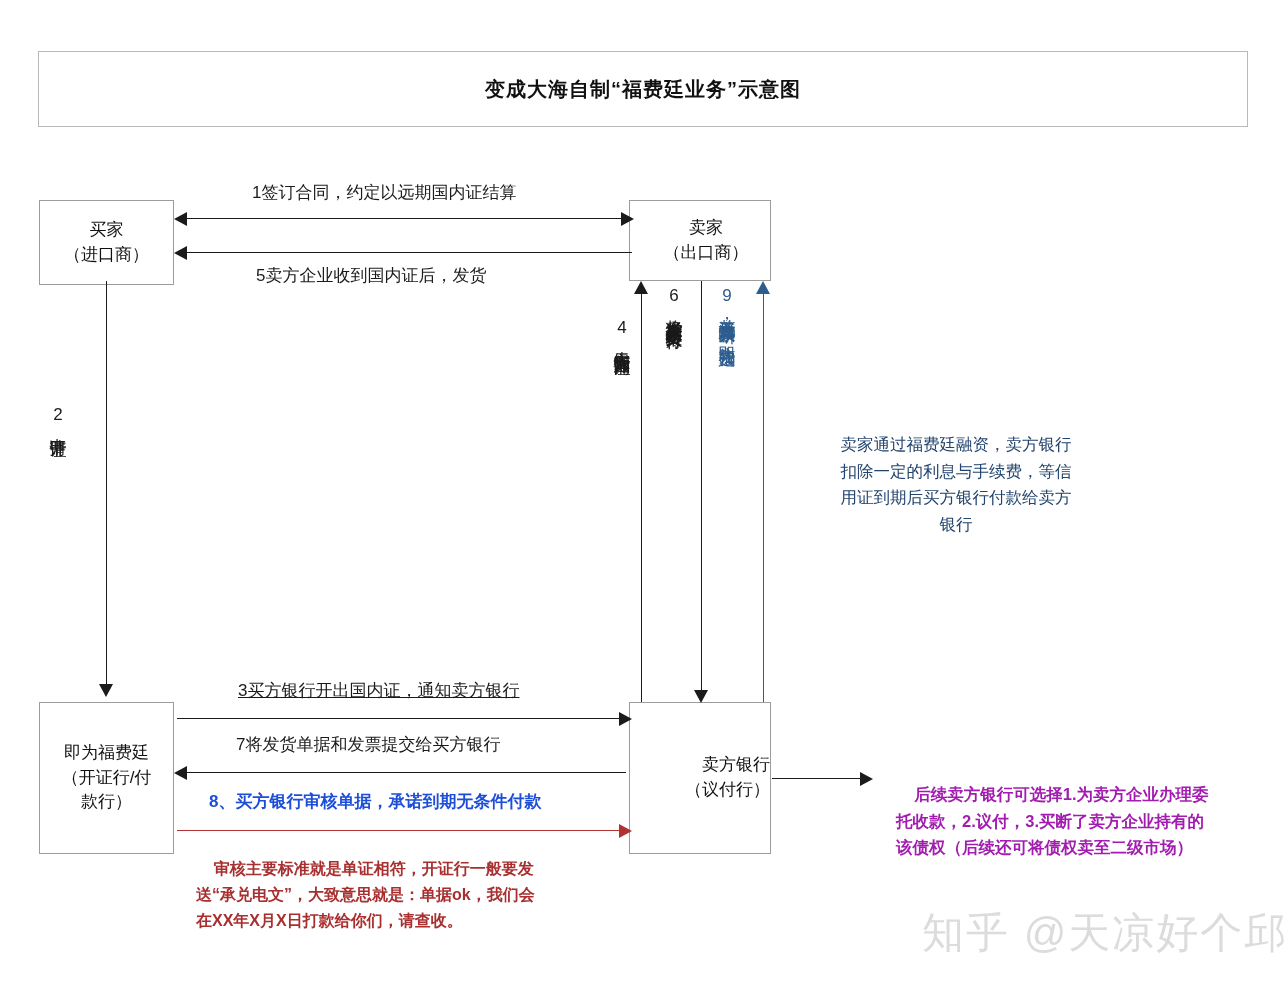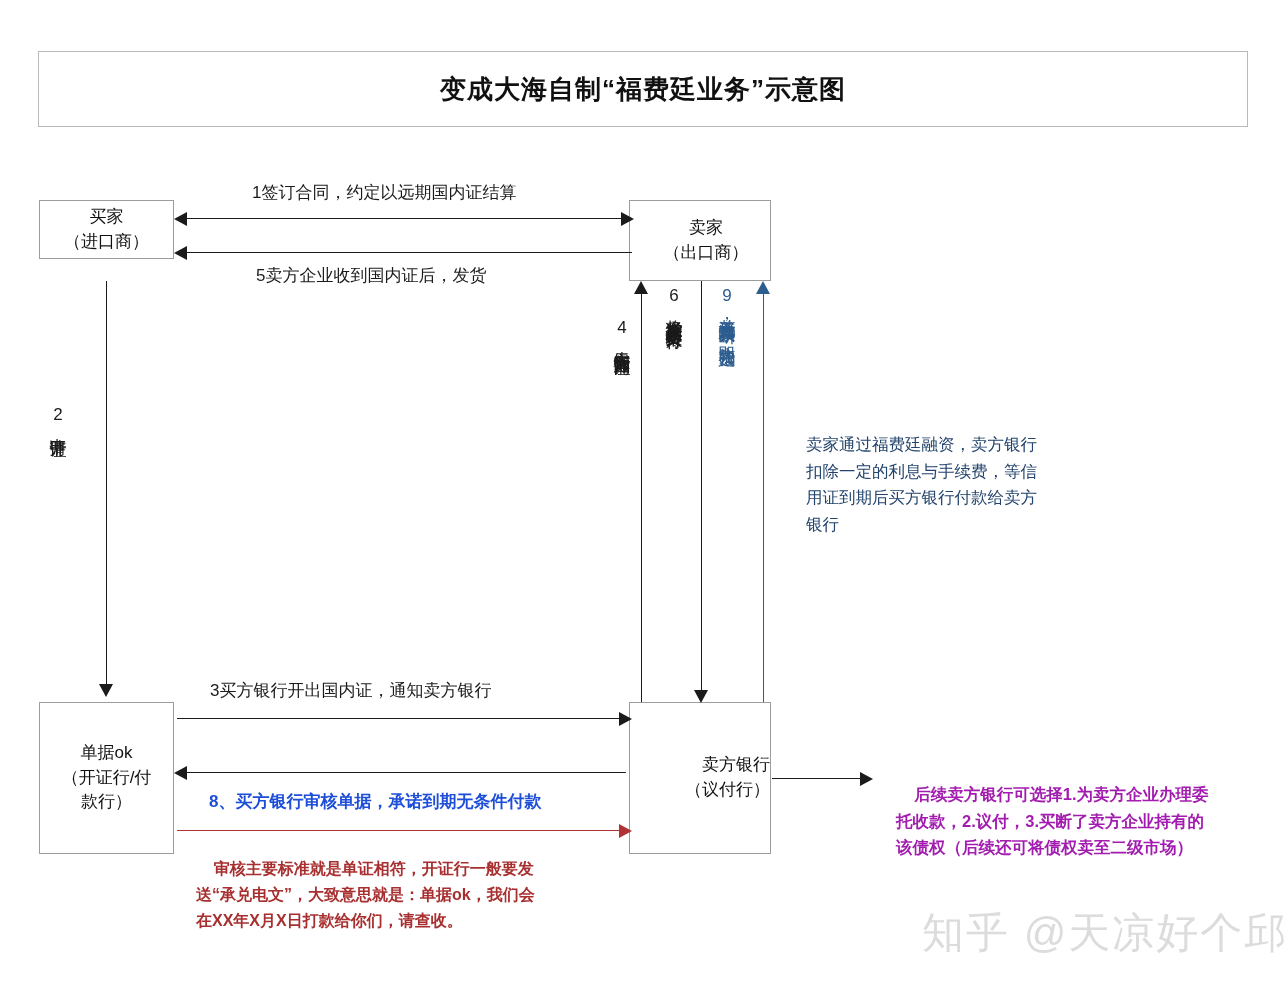--- a/index.html
+++ b/index.html
@@ -27,42 +27,42 @@
     width: 1210px;
     height: 76px;
     border: 1px solid #b9b9b9;
     box-sizing: border-box;
     display: flex;
     align-items: center;
     justify-content: center;
     background: #fff;
   }
   .title-banner .title-text {
-    font-size: 26px;
+    font-size: 20px;
     font-weight: bold;
     letter-spacing: 1px;
     color: #111;
   }
 
   
   .node {
     position: absolute;
     border: 1.5px solid #9c9c9c;
     box-sizing: border-box;
     background: #fff;
     display: flex;
     flex-direction: column;
     align-items: center;
     justify-content: center;
     font-size: 17px;
     line-height: 1.45;
     color: #111;
     text-align: center;
   }
-  #node-buyer      { left: 39px;  top: 200px; width: 135px; height: 59px; }
+  #node-buyer      { left: 39px;  top: 200px; width: 135px; height: 85px; }
   #node-seller     { left: 629px; top: 200px; width: 142px; height: 81px; padding-left: 12px; }
   #node-buyer-bank { left: 39px;  top: 702px; width: 135px; height: 152px; }
   #node-seller-bank{ left: 629px; top: 702px; width: 142px; height: 152px; align-items: flex-end; }
 
   
   .hline {
     position: absolute;
     height: 0;
     border-top: 1.6px solid #1b1b1b;
   }
@@ -161,21 +161,21 @@
     <span>买家</span>
     <span>（进口商）</span>
   </div>
 
   <div class="node" id="node-seller">
     <span>卖家</span>
     <span>（出口商）</span>
   </div>
 
   <div class="node" id="node-buyer-bank">
-    <span>单据ok</span>
+    <span>即为福费廷</span>
     <span>（开证行/付</span>
     <span>款行）</span>
   </div>
 
   <div class="node" id="node-seller-bank">
     <span>卖方银行</span>
     <span>（议付行）</span>
   </div>
 
   <div class="flow-label" style="left:252px; top:181px;">1签订合同，约定以远期国内证结算</div>
@@ -196,35 +196,36 @@
   <div class="vlabel" style="left:610px; top:318px;">4卖方银行通知国内证</div>
 
   <div class="vline" style="left:701px; top:281px; height:410px;"></div>
   <div class="arrow arrow-down" style="left:694px; top:690px;"></div>
   <div class="vlabel" style="left:662px; top:286px;">6将发货单据和发票交给卖方银行</div>
 
   <div class="vline blue" style="left:763px; top:292px; height:410px;"></div>
   <div class="arrow arrow-up blue" style="left:756px; top:281px;"></div>
   <div class="vlabel blue" style="left:715px; top:286px;">9若选择无追索权买断，即为福费廷</div>
 
-  <div class="flow-label" style="left:210px; top:679px;">3买方银行开出国内证，通知卖方银行</div>
+  <div class="flow-label" style="left:238px; top:679px;text-decoration:underline;">3买方银行开出国内证，通知卖方银行</div>
   <div class="hline" style="left:177px; top:718px; width:446px;"></div>
   <div class="arrow arrow-right" style="left:619px; top:712px;"></div>
 
+  <div class="flow-label" style="left:236px; top:733px;">7将发货单据和发票提交给买方银行</div>
   <div class="hline" style="left:180px; top:772px; width:446px;"></div>
   <div class="arrow arrow-left" style="left:174px; top:766px;"></div>
 
   <div class="flow-label red" style="left:209px; top:790px;">8、买方银行审核单据，承诺到期无条件付款</div>
   <div class="hline red" style="left:177px; top:830px; width:446px;"></div>
   <div class="arrow arrow-right red" style="left:619px; top:824px;"></div>
 
   <div class="hline" style="left:772px; top:778px; width:92px;"></div>
   <div class="arrow arrow-right" style="left:860px; top:772px;"></div>
 
-  <div class="note blue" style="left:806px; top:431px; width:300px;">卖家通过福费廷融资，卖方银行
+  <div class="note blue" style="left:806px; top:431px; width:300px;text-align:center;">卖家通过福费廷融资，卖方银行
 扣除一定的利息与手续费，等信
 用证到期后买方银行付款给卖方
 银行</div>
 
   <div class="note red-small" style="left:196px; top:856px; width:420px;">    审核主要标准就是单证相符，开证行一般要发
 送“承兑电文”，大致意思就是：单据ok，我们会
 在XX年X月X日打款给你们，请查收。</div>
 
 
   <div class="note blue-bold" style="left:896px; top:781px; width:352px;">    后续卖方银行可选择1.为卖方企业办理委

